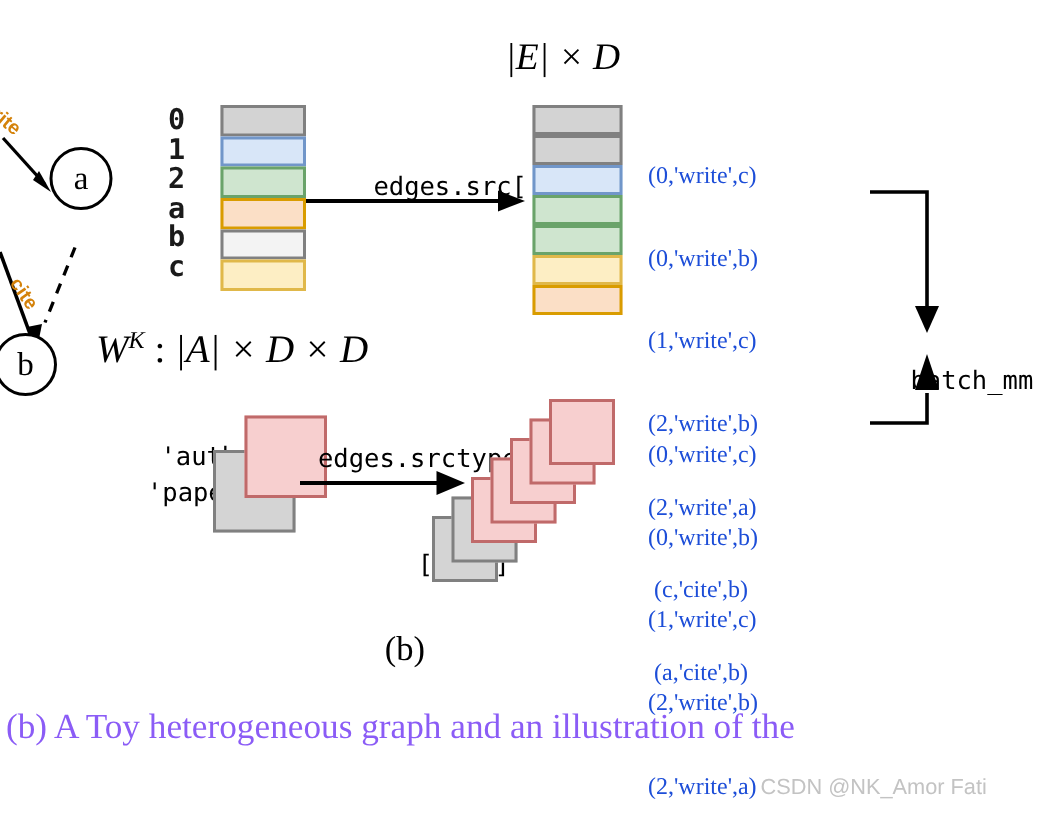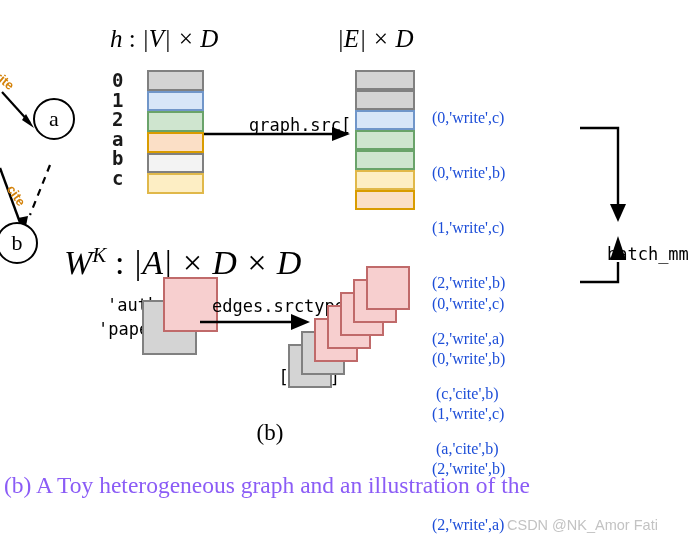--- a/index.html
+++ b/index.html
@@ -153,23 +153,20 @@
       <span>b</span>
     </div>
     <div class="edgelabel abs" style="left:-6px; top:22px; transform:rotate(40deg); transform-origin:left top;">
       <span>write</span>
     </div>
     <div class="edgelabel abs" style="left:16px; top:142px; transform:rotate(55deg); transform-origin:left top;">
       <span>cite</span>
     </div>
   </div>
 
-  <div class="abs mathlabel" style="left:110px; top:26px; font-size:25px;">
-    <span>h</span><span class="up"> : </span><span class="cal">|V|</span><span> × D</span>
-  </div>
 
   <div class="abs mathlabel" style="left:337px; top:26px; font-size:25px;">
     <span class="cal">|E| × D</span>
   </div>
 
   <div class="abs rowlabels" style="left:112px; top:71px; width:24px;">
     <div>0</div>
     <div>1</div>
     <div>2</div>
     <div>a</div>
@@ -180,21 +177,21 @@
   <div class="abs matrix" style="left:147px; top:70px; width:57px; height:124px;">
     <div class="cell" style="height:20.66px; background:#d3d3d3; border:2px solid #808080;"></div>
     <div class="cell" style="height:20.66px; background:#d8e6f8; border:2px solid #7196c9;"></div>
     <div class="cell" style="height:20.66px; background:#cfe5cf; border:2px solid #6aa36a;"></div>
     <div class="cell" style="height:20.66px; background:#fbdfc6; border:2.4px solid #d99c00;"></div>
     <div class="cell" style="height:20.66px; background:#f3f3f3; border:2px solid #808080;"></div>
     <div class="cell" style="height:20.66px; background:#fdeec4; border:2px solid #e0b84a;"></div>
   </div>
 
   <div class="abs code" style="left:208px; top:99px; font-size:17px;">
-    <span>graph.src[</span><span class="str">'h'</span><span>]</span>
+    <span>edges.src[</span><span class="str">'h'</span><span>]</span>
   </div>
   <svg class="abs" style="left:204px; top:124px;" width="150" height="20">
     <line x1="0" y1="10" x2="131" y2="10" stroke="#000" stroke-width="2.6"></line>
     <polygon points="146,10 128,3 128,17" fill="#000"></polygon>
   </svg>
 
   <div class="abs matrix" style="left:355px; top:70px; width:60px; height:140px;">
     <div class="cell" style="height:20px; background:#d3d3d3; border:2.2px solid #808080;"></div>
     <div class="cell" style="height:20px; background:#d3d3d3; border:2.2px solid #808080;"></div>
     <div class="cell" style="height:20px; background:#d8e6f8; border:2.2px solid #7196c9;"></div>
@@ -207,21 +204,21 @@
   <div class="abs tuples" style="left:432px; top:72px;">
     <div>(0,'write',c)</div>
     <div>(0,'write',b)</div>
     <div>(1,'write',c)</div>
     <div>(2,'write',b)</div>
     <div>(2,'write',a)</div>
     <div> (c,'cite',b)</div>
     <div> (a,'cite',b)</div>
   </div>
 
-  <div class="abs mathlabel" style="left:64px; top:245px; font-size:34px;">
+  <div class="abs mathlabel" style="left:64px; top:220px; font-size:26px;">
     <span>W</span><sup>K</sup><span class="up"> : </span><span class="cal">|A|</span><span> × D × D</span>
   </div>
 
 
   <div class="abs code" style="left:66px; top:279px; font-size:17px;">
     <span>'author'</span>
   </div>
   <div class="abs code" style="left:57px; top:303px; font-size:17px;">
     <span>'paper'</span>
   </div>

